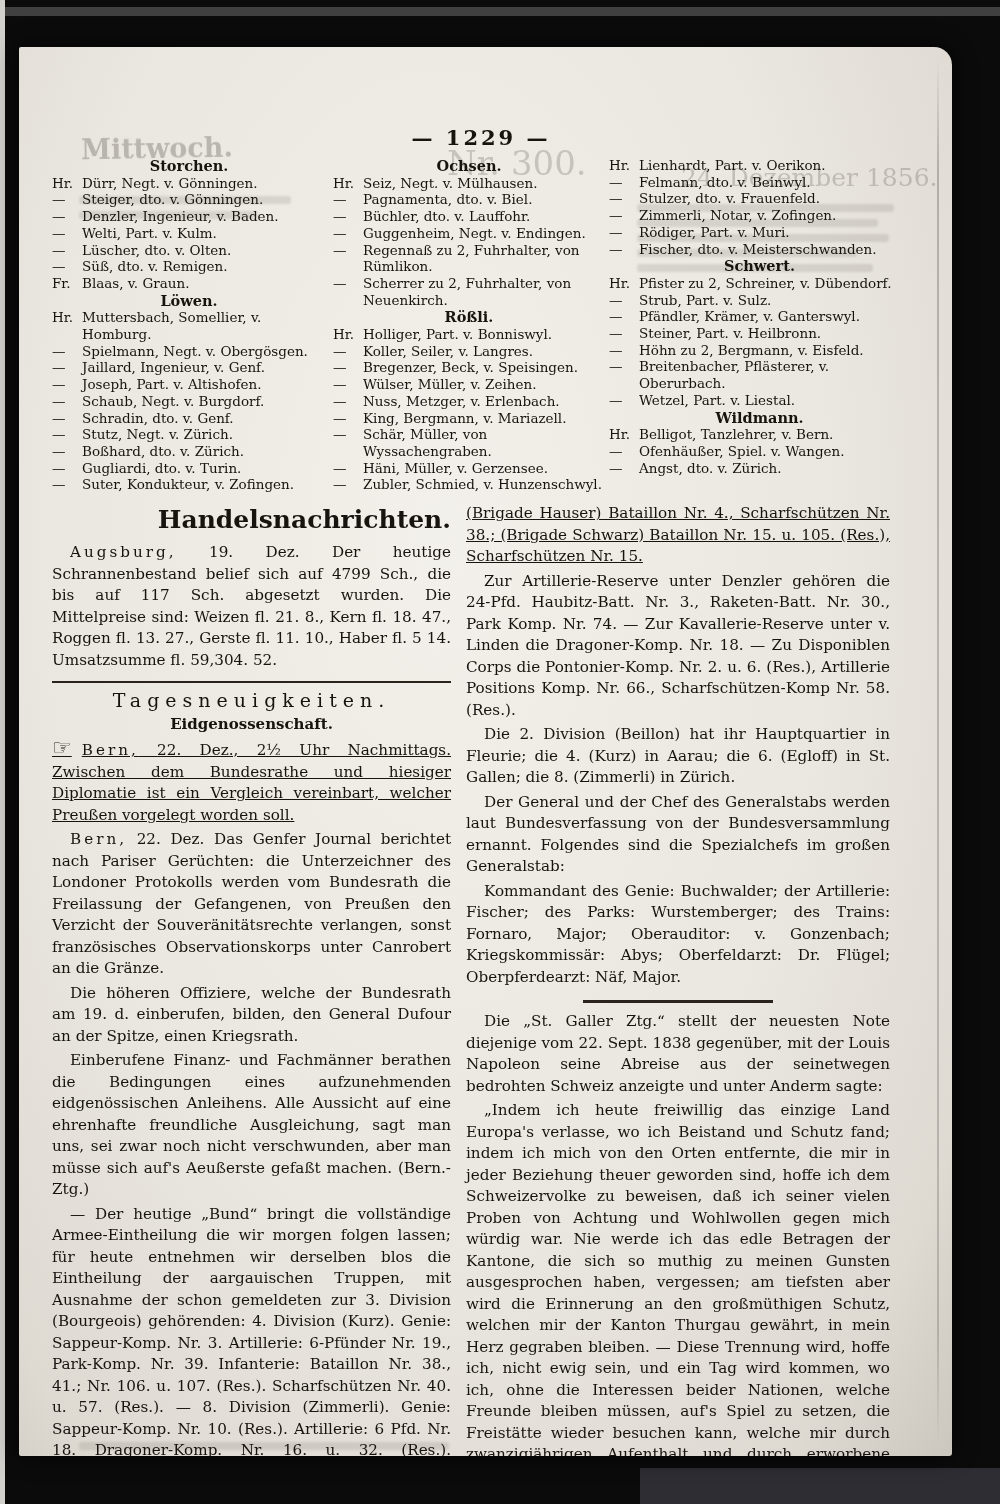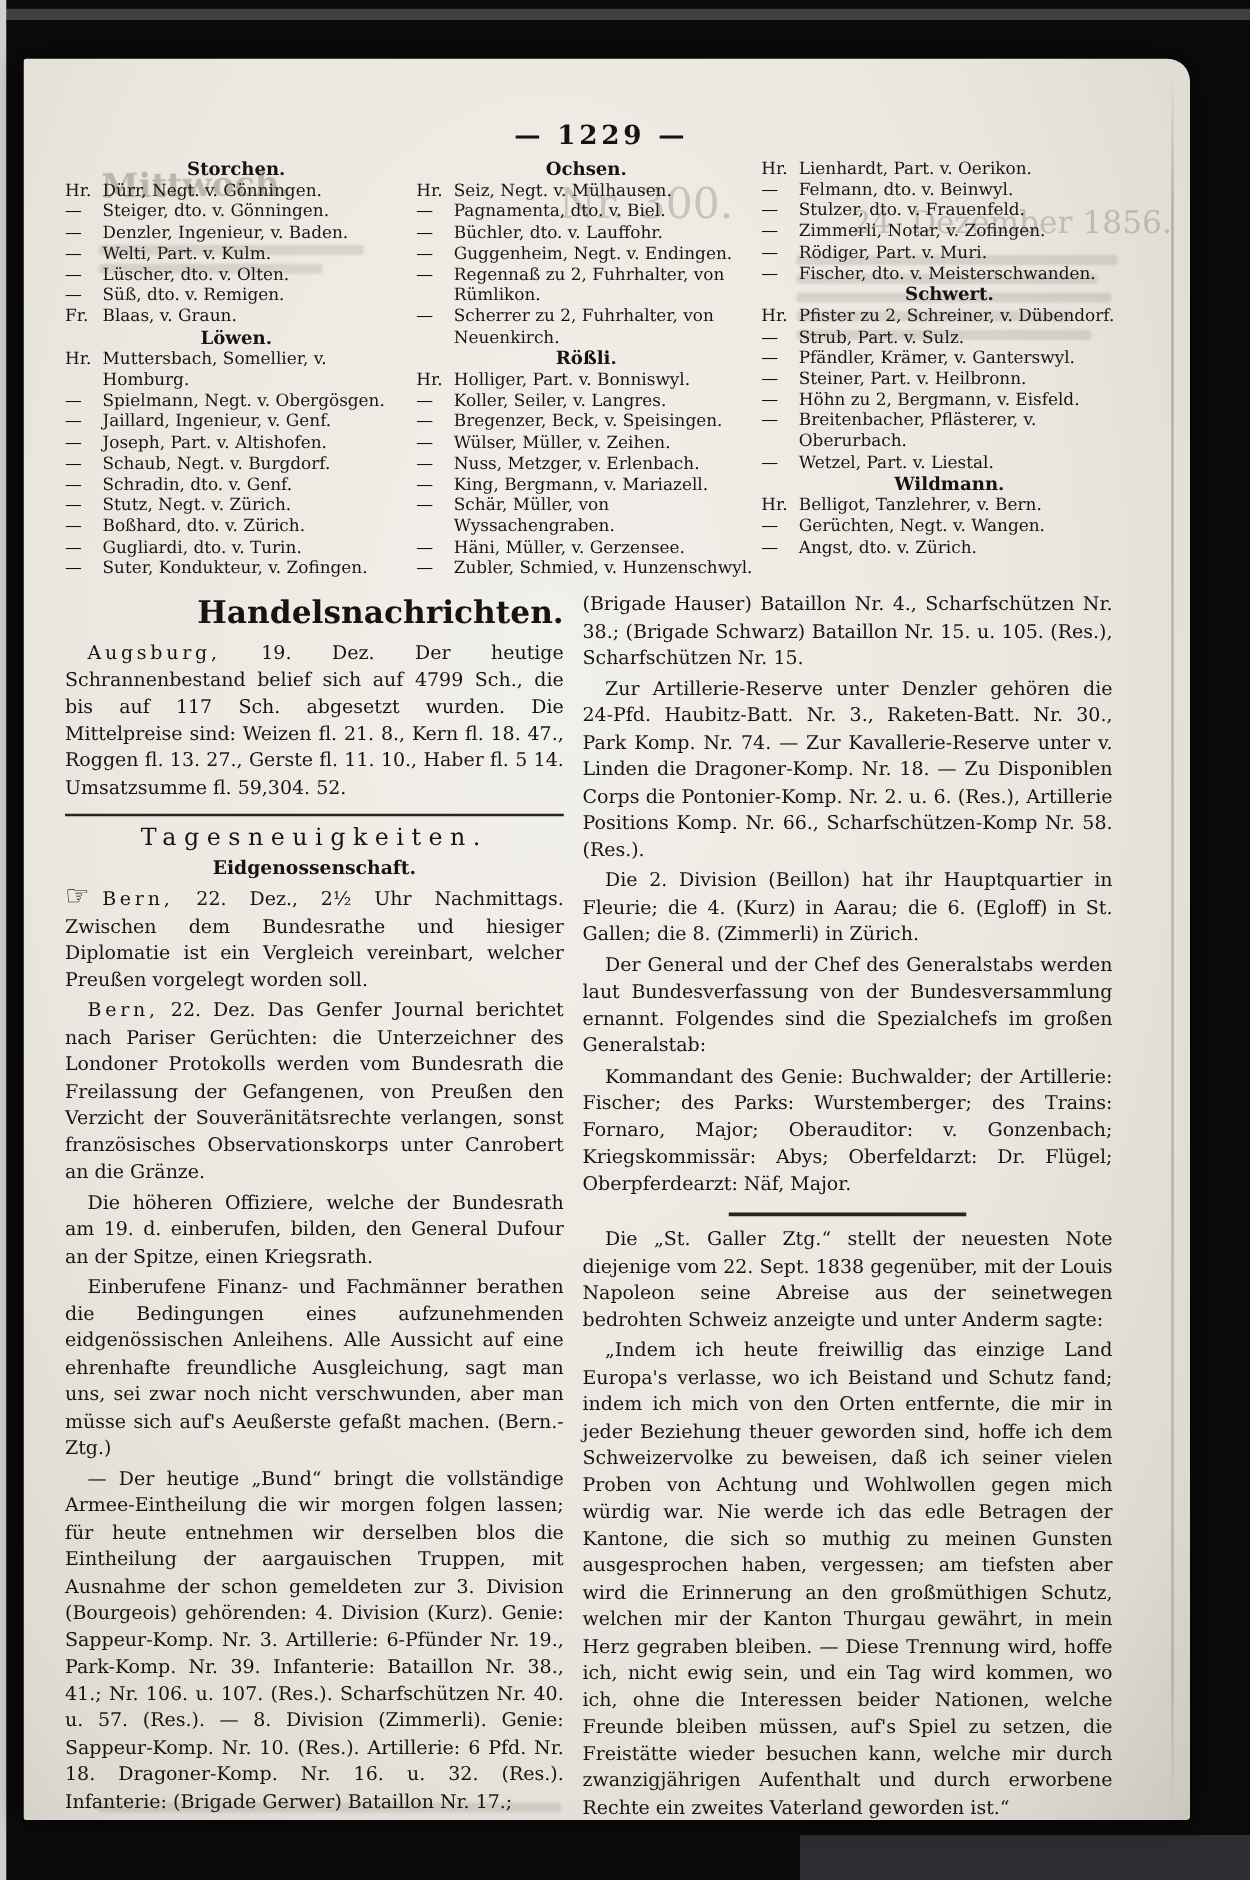--- a/index.html
+++ b/index.html
@@ -17,41 +17,41 @@
     background:radial-gradient(ellipse at 45% 35%, #f2f0ea 0%, #eae7e0 55%, #ded9d1 85%, #ccc7be 100%);
     border-radius:2px 18px 3px 2px;
     box-shadow:0 0 22px rgba(0,0,0,.75);
     overflow:hidden;
   }
   .fold-line{position:absolute;right:13px;top:12px;bottom:10px;width:2px;
     background:linear-gradient(rgba(0,0,0,0), rgba(90,85,78,.35) 8%, rgba(90,85,78,.28) 92%, rgba(0,0,0,0));}
 
   .content{position:absolute;left:33px;top:0;width:858px;color:#17130e;}
 
-  .pageno{margin-top:48px;text-align:center;font-size:21px;font-weight:bold;letter-spacing:3px;}
+  .pageno{margin-top:78px;text-align:center;font-size:21px;font-weight:bold;letter-spacing:3px;}
   .main-title{margin-top:26px;text-align:center;font-size:18px;}
   .main-title .lead{font-weight:bold;font-size:20px;letter-spacing:.5px;}
 
   
   .guest-row{display:flex;margin-top:7px;}
   .gcol{font-size:13.5px;line-height:16.7px;}
   .gcol1{width:274px;}
   .gcol2{width:272px;margin-left:7px;}
   .gcol3{width:301px;margin-left:4px;}
   .ghead{text-align:center;font-weight:bold;font-size:14.5px;margin-top:1px;}
   .gentry{padding-left:30px;text-indent:-30px;}
   .gpre{display:inline-block;width:30px;text-indent:0;}
 
   
   .body-row{display:flex;margin-top:10px;}
   .bcol-left{width:399px;}
   .bcol-right{width:424px;margin-left:15px;}
   .para{font-size:15.2px;line-height:21.5px;text-align:justify;text-indent:18px;margin:3px 0 0 0;
         hyphens:auto;-webkit-hyphens:auto;}
-  .para.noind{text-indent:0;}
+  .para.noind{text-indent:0;text-decoration:underline;}
   .plead{letter-spacing:3px;}
   .manicule{font-size:22px;letter-spacing:0;margin-right:10px;}
 
   .trade-header{margin:2px 0 6px 0;text-align:right;font-weight:bold;font-size:25px;}
   .col-rule{border:none;border-top:2px solid #29231c;margin:10px 0 4px 0;width:100%;}
   .tages{margin:6px 0 4px 0;text-align:center;font-weight:normal;font-size:19px;letter-spacing:6px;}
   .eidg{margin:2px 0 4px 0;text-align:center;font-weight:bold;font-size:15px;}
   .short-rule{border:none;border-top:3px solid #29231c;width:190px;margin:12px auto 8px auto;}
 
   
@@ -152,21 +152,21 @@
         <div class="ghead">Schwert.</div>
         <div class="gentry"><span class="gpre">Hr.</span><span>Pfister zu 2, Schreiner, v. Dübendorf.</span></div>
         <div class="gentry"><span class="gpre">—</span><span>Strub, Part. v. Sulz.</span></div>
         <div class="gentry"><span class="gpre">—</span><span>Pfändler, Krämer, v. Ganterswyl.</span></div>
         <div class="gentry"><span class="gpre">—</span><span>Steiner, Part. v. Heilbronn.</span></div>
         <div class="gentry"><span class="gpre">—</span><span>Höhn zu 2, Bergmann, v. Eisfeld.</span></div>
         <div class="gentry"><span class="gpre">—</span><span>Breitenbacher, Pflästerer, v. Oberurbach.</span></div>
         <div class="gentry"><span class="gpre">—</span><span>Wetzel, Part. v. Liestal.</span></div>
         <div class="ghead">Wildmann.</div>
         <div class="gentry"><span class="gpre">Hr.</span><span>Belligot, Tanzlehrer, v. Bern.</span></div>
-        <div class="gentry"><span class="gpre">—</span><span>Gerüchten, Negt. v. Wangen.</span></div>
+        <div class="gentry"><span class="gpre">—</span><span>Ofenhäußer, Spiel. v. Wangen.</span></div>
         <div class="gentry"><span class="gpre">—</span><span>Angst, dto. v. Zürich.</span></div>
       </div>
     </div>
 
     <div class="body-row">
 
       <div class="bcol-left">
         <div class="trade-header">Handelsnachrichten.</div>
         <p class="para" style="margin-top:8px"><span class="plead">Augsburg,</span> <span>19. Dez. Der heutige Schrannenbestand belief sich auf 4799 Sch., die bis auf 117 Sch. abgesetzt wurden. Die Mittelpreise sind: Weizen fl. 21. 8., Kern fl. 18. 47., Roggen fl. 13. 27., Gerste fl. 11. 10., Haber fl. 5 14. Umsatzsumme fl. 59,304. 52.</span></p>
 

